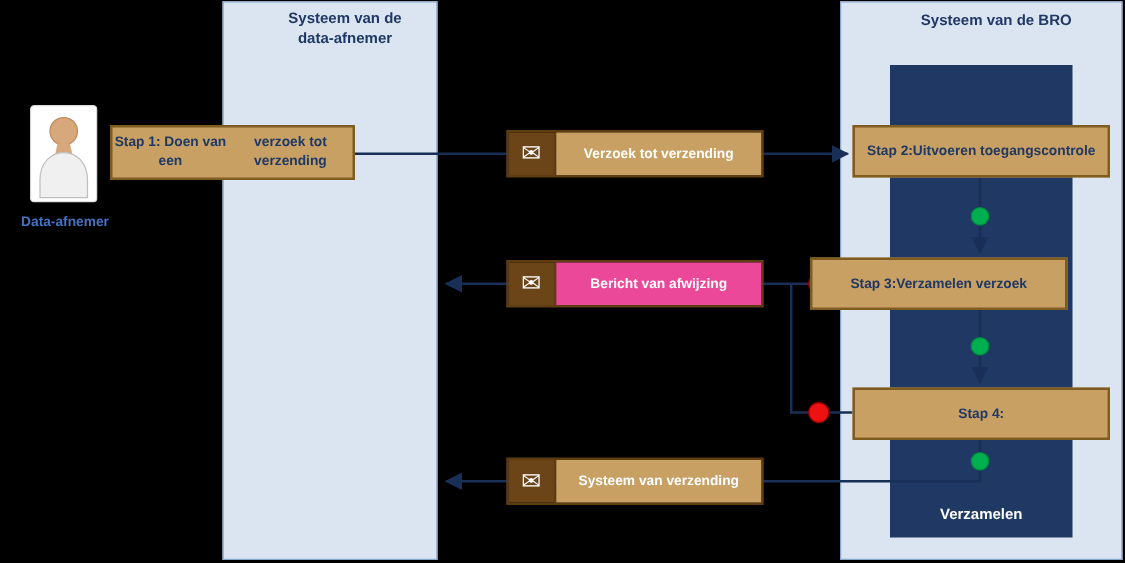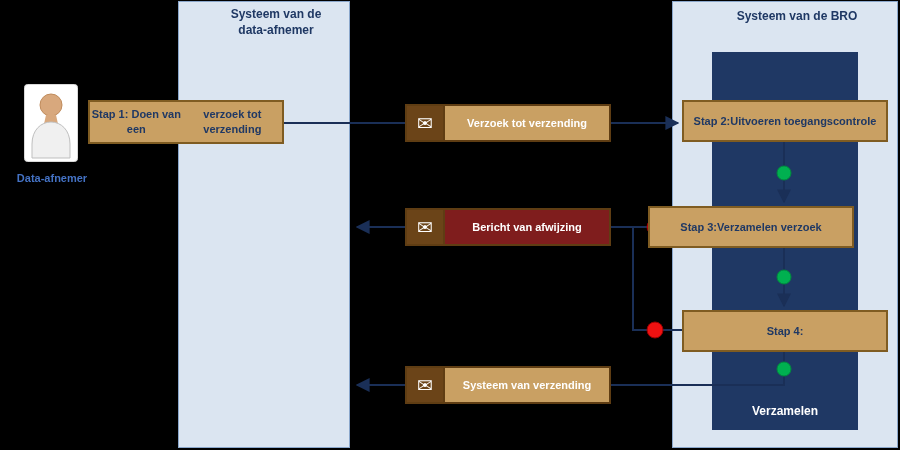--- a/index.html
+++ b/index.html
@@ -11,21 +11,21 @@
   #lane-left-title{left:178px;width:172px;top:7px;}
   #lane-right-title{left:672px;width:226px;top:9px;}
   #processing{position:absolute;left:712px;top:52px;width:146px;height:378px;background:#1f3864;}
   #processing-label{position:absolute;left:712px;width:146px;top:404px;text-align:center;color:#ffffff;font-weight:bold;font-size:12px;}
   svg.connectors{position:absolute;left:0;top:0;}
   .step{position:absolute;background:#c9a063;border:2px solid #7f5c22;box-sizing:border-box;color:#1f3864;font-weight:bold;font-size:11px;display:flex;flex-direction:row;align-items:center;justify-content:center;line-height:1.35;text-align:center;}
   .msg{position:absolute;display:flex;border:2px solid #5f3d13;box-sizing:border-box;height:38px;width:206px;left:405px;}
   .msg .icon{width:36px;background:#6b4418;color:#ffffff;display:flex;align-items:center;justify-content:center;font-size:19px;border-right:2px solid #5f3d13;}
   .msg .body{flex:1;display:flex;align-items:center;justify-content:center;color:#ffffff;font-weight:bold;font-size:11px;text-align:center;}
   .msg.light .body{background:#c9a063;}
-  .msg.dark .body{background:#7f1d1d;}
+  .msg.dark .body{background:#ec4899;}
   #actor-icon{position:absolute;left:24px;top:84px;}
   #actor-label{position:absolute;left:0px;top:172px;width:104px;text-align:center;color:#4472c4;font-weight:bold;font-size:11px;}
 </style>
 </head>
 <body>
 
 <div id="canvas">
 
   <div id="lane-left" class="lane"></div>
   <div id="lane-right" class="lane"></div>

